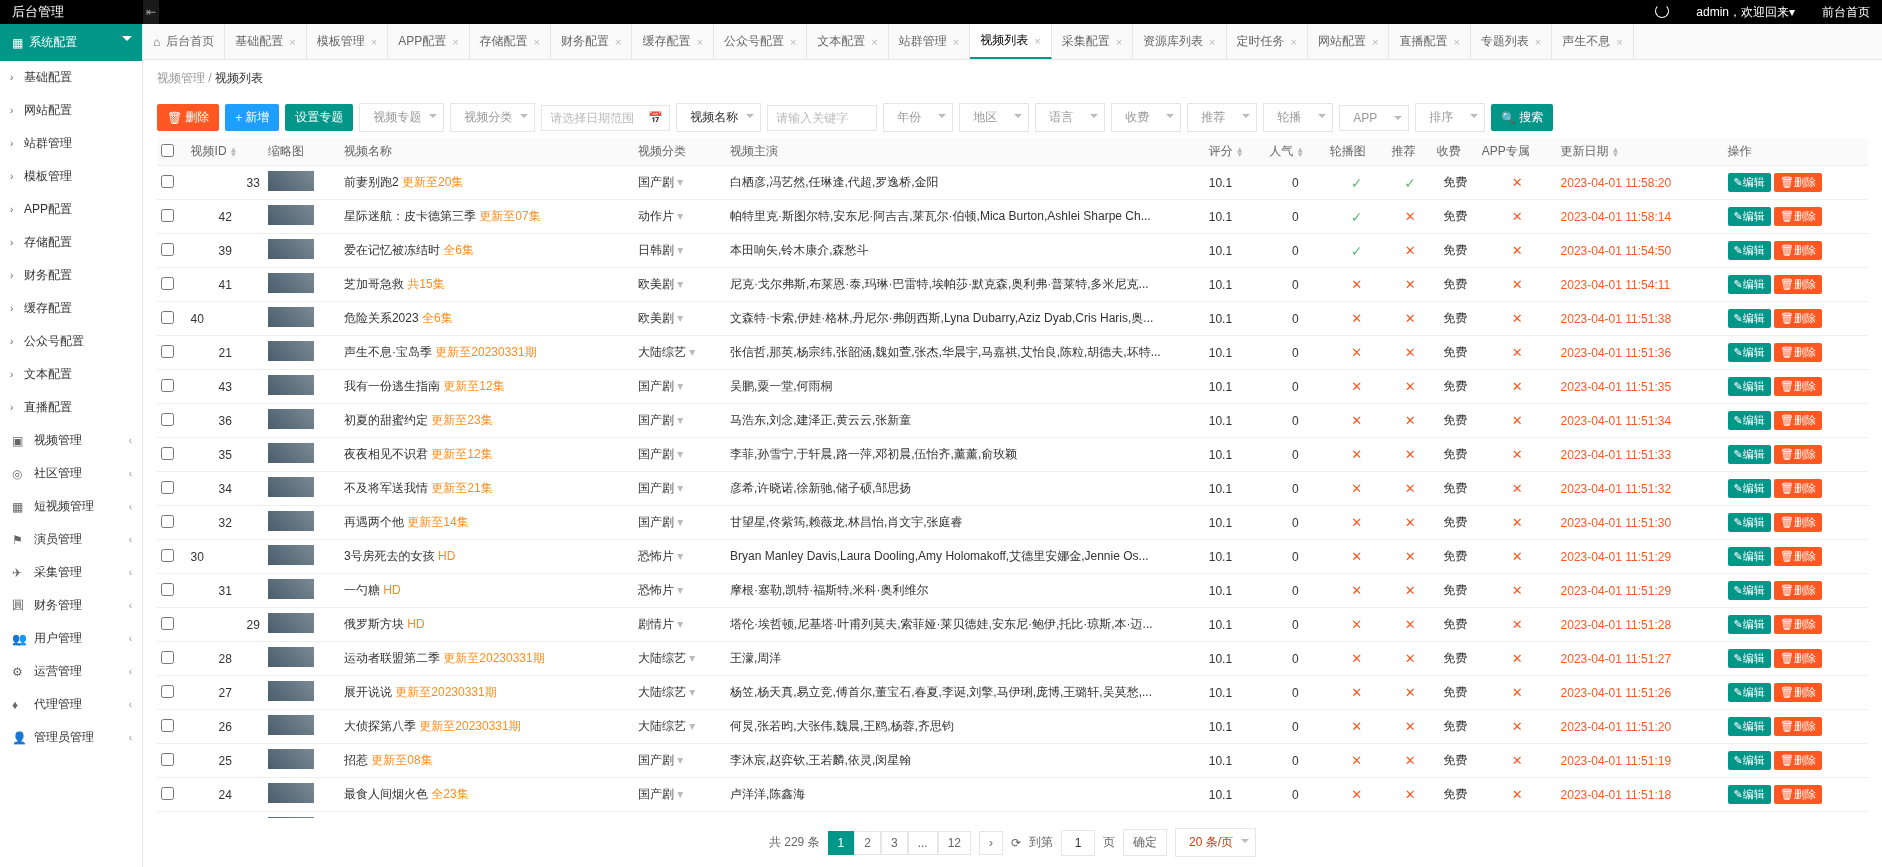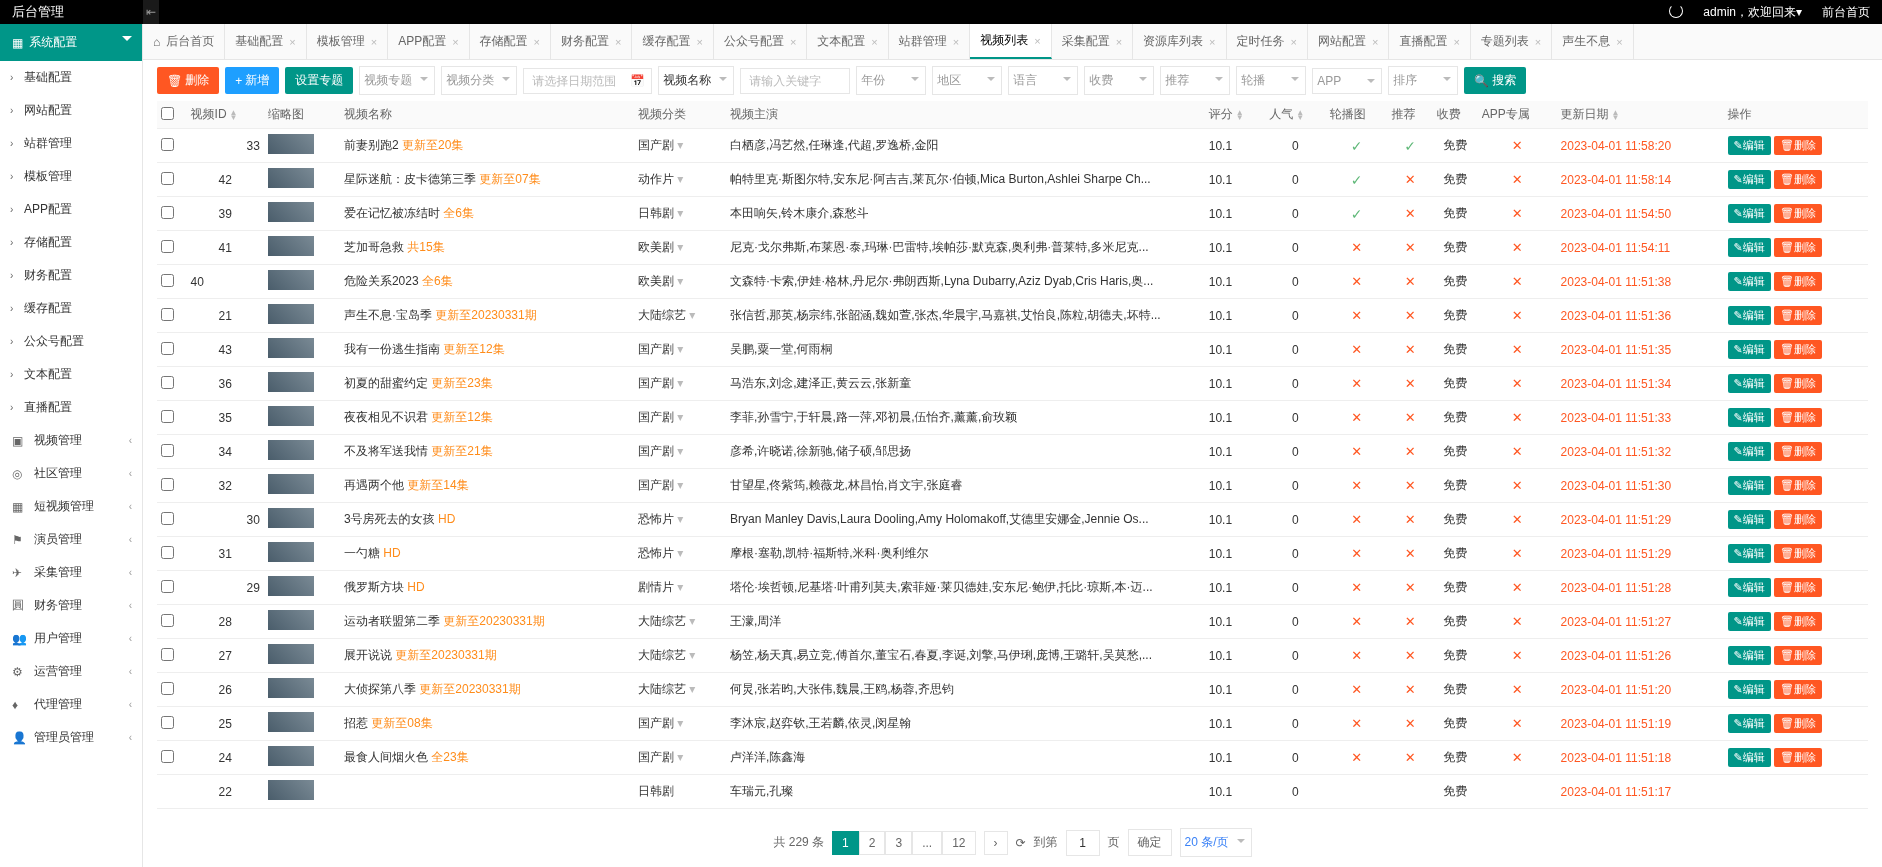--- a/index.html
+++ b/index.html
@@ -1,19 +1,19 @@
 <!DOCTYPE html>
 <html><head>
 <meta charset="utf-8">
 <style>
 *{margin:0;padding:0;box-sizing:border-box;font-family:"Microsoft YaHei",Arial,sans-serif;font-size:12px}
 body{background:#fff;color:#333}
 .topbar{background:#000;color:#fff;height:24px;display:flex;align-items:center;justify-content:space-between;padding:0 12px}
 .topbar-left{font-size:13px}
-.topbar-right{display:flex;align-items:flex-start;gap:20px}
+.topbar-right{display:flex;align-items:flex-start;gap:27px}
 .topbar-right span{cursor:pointer}
 .icon-refresh{width:14px;height:14px;border:1.5px solid #fff;border-radius:50%;border-top-color:transparent;display:inline-block}
 .toggle-btn{background:#1a1a1a;height:24px;width:16px;position:absolute;left:143px;top:0;display:flex;align-items:center;justify-content:center;color:#999;cursor:pointer}
 .layout{display:flex;height:calc(100vh - 24px)}
 .sidebar{width:143px;background:#fff;border-right:1px solid #e6e6e6;overflow-y:auto}
 .side-head{background:#009688;color:#fff;padding:10px 12px;display:flex;align-items:center;gap:6px;position:relative}
 .side-head::after{content:'';position:absolute;right:10px;top:12px;width:0;height:0;border-left:5px solid transparent;border-right:5px solid transparent;border-top:5px solid #fff}
 .side-item{padding:8px 12px 8px 24px;display:flex;align-items:center;gap:8px;cursor:pointer;color:#333;position:relative}
 .side-item .chev{position:absolute;left:10px;font-size:10px;color:#666}
 .side-item .chev-r{position:absolute;right:10px;font-size:10px;color:#999}
@@ -23,21 +23,21 @@
 .tab{display:flex;align-items:center;padding:0 10px;border-right:1px solid #e6e6e6;cursor:pointer;gap:6px;white-space:nowrap;color:#666}
 .tab.active{background:#fff;color:#000;border-bottom:2px solid #009688}
 .tab .x{color:#bbb;font-size:11px}
 .breadcrumb{padding:10px 14px;color:#999;background:#fff}
 .breadcrumb .cur{color:#333}
 .toolbar{display:flex;gap:6px;padding:6px 14px;align-items:center;flex-wrap:wrap}
 .btn{padding:5px 10px;border:none;border-radius:2px;color:#fff;cursor:pointer;display:inline-flex;align-items:center;gap:3px}
 .btn-red{background:#ff5722}
 .btn-blue{background:#1e9fff}
 .btn-green{background:#009688}
-.sel{border:1px solid #e6e6e6;padding:5px 22px 5px 4px;background:#fff;color:#999;position:relative;cursor:pointer;min-width:70px}
+.sel{border:1px solid #e6e6e6;padding:5px 22px 5px 13px;background:#fff;color:#999;position:relative;cursor:pointer;min-width:70px}
 .sel::after{content:'';position:absolute;right:6px;top:10px;border-left:4px solid transparent;border-right:4px solid transparent;border-top:4px solid #bbb}
 .inp{border:1px solid #e6e6e6;padding:5px 8px;background:#fff;color:#333;width:110px}
 .inp::placeholder{color:#bbb}
 .date-wrap{display:flex;align-items:center;border:1px solid #e6e6e6}
 .date-wrap .inp{border:none;width:100px}
 .date-ico{padding:0 6px;color:#bbb}
 .table-wrap{flex:1;overflow:auto;padding:0 14px}
 table{width:100%;border-collapse:collapse}
 th,td{border-bottom:1px solid #eee;padding:5px 4px;text-align:left;white-space:nowrap;overflow:hidden;text-overflow:ellipsis}
 th{color:#666;font-weight:normal;background:#fafafa}
@@ -242,20 +242,24 @@
         </div>
         <div class="tab">
           <span>专题列表</span>
           <span class="x">×</span>
         </div>
         <div class="tab">
           <span>声生不息</span>
           <span class="x">×</span>
         </div>
       </div>
+    <div class="breadcrumb">
+      <span>视频管理</span> /
+      <span class="cur">视频列表</span>
+    </div>
 
     <div class="toolbar">
       <button class="btn btn-red">
           <span>🗑</span>
           <span>删除</span>
         </button>
       <button class="btn btn-blue">
           <span>+</span>
           <span>新增</span>
         </button>
@@ -474,21 +478,21 @@
               <td style="text-align:center">0</td>
               <td style="text-align:center"><span class="cross">✕</span></td>
               <td style="text-align:center"><span class="cross">✕</span></td>
               <td style="text-align:center">免费</td>
               <td style="text-align:center"><span class="cross">✕</span></td>
               <td class="date">2023-04-01 11:51:30</td>
               <td><button class="act-btn act-edit">✎编辑</button> <button class="act-btn act-del">🗑删除</button></td>
             </tr>
             <tr>
               <td><input type="checkbox" class="cb" style=""></td>
-              <td style="text-align:right">30</td>
+              <td style="text-align:left">30</td>
               <td><span class="thumb"></span></td>
               <td style="max-width:340px"><span>3号房死去的女孩</span> <span class="orange">HD</span></td>
               <td>恐怖片 <span style="color:#bbb">▾</span></td>
               <td style="max-width:340px">Bryan Manley Davis,Laura Dooling,Amy Holomakoff,艾德里安娜金,Jennie Os...</td>
               <td>10.1</td>
               <td style="text-align:center">0</td>
               <td style="text-align:center"><span class="cross">✕</span></td>
               <td style="text-align:center"><span class="cross">✕</span></td>
               <td style="text-align:center">免费</td>
               <td style="text-align:center"><span class="cross">✕</span></td>
@@ -629,16 +633,16 @@
 
     <div class="pager">
       <span>共 229 条</span>
       <span id="pager-pages"><span class="pg cur">1</span><span class="pg">2</span><span class="pg">3</span><span class="pg">...</span><span class="pg">12</span></span>
       <span class="pg">›</span>
       <span>⟳</span>
       <span>到第</span>
       <input class="inp" style="width: 34px; text-align: center;" value="1">
       <span>页</span>
       <span class="pg">确定</span>
-      <div class="sel" style="color:#3b82f6">20 条/页</div>
+      <div class="sel" style="color:#c2410c">20 条/页</div>
     </div>
   </div>
 </div>
 
 </body></html>

